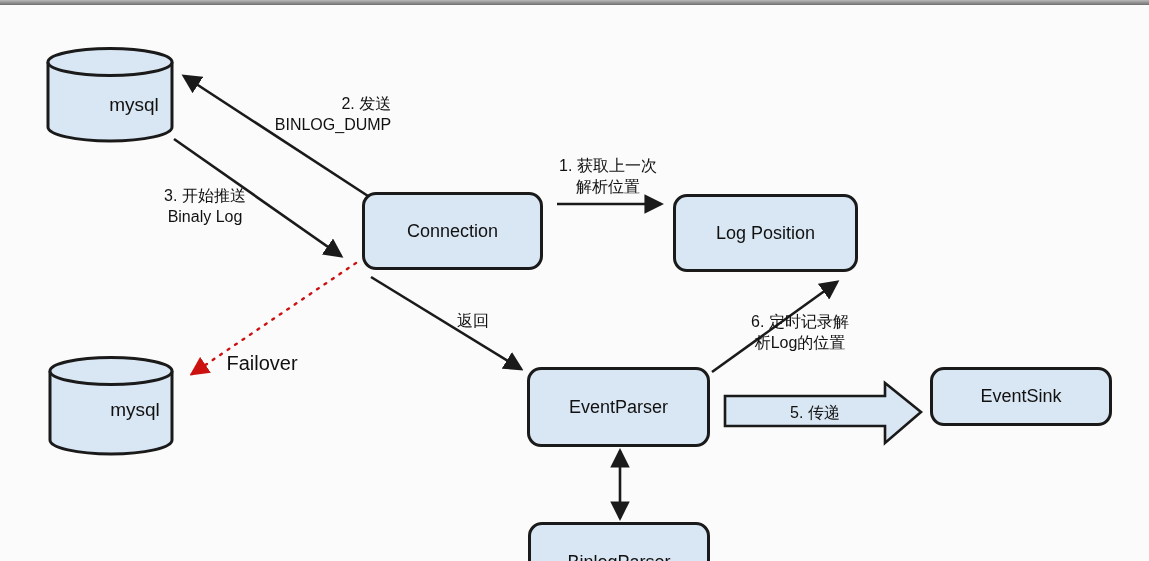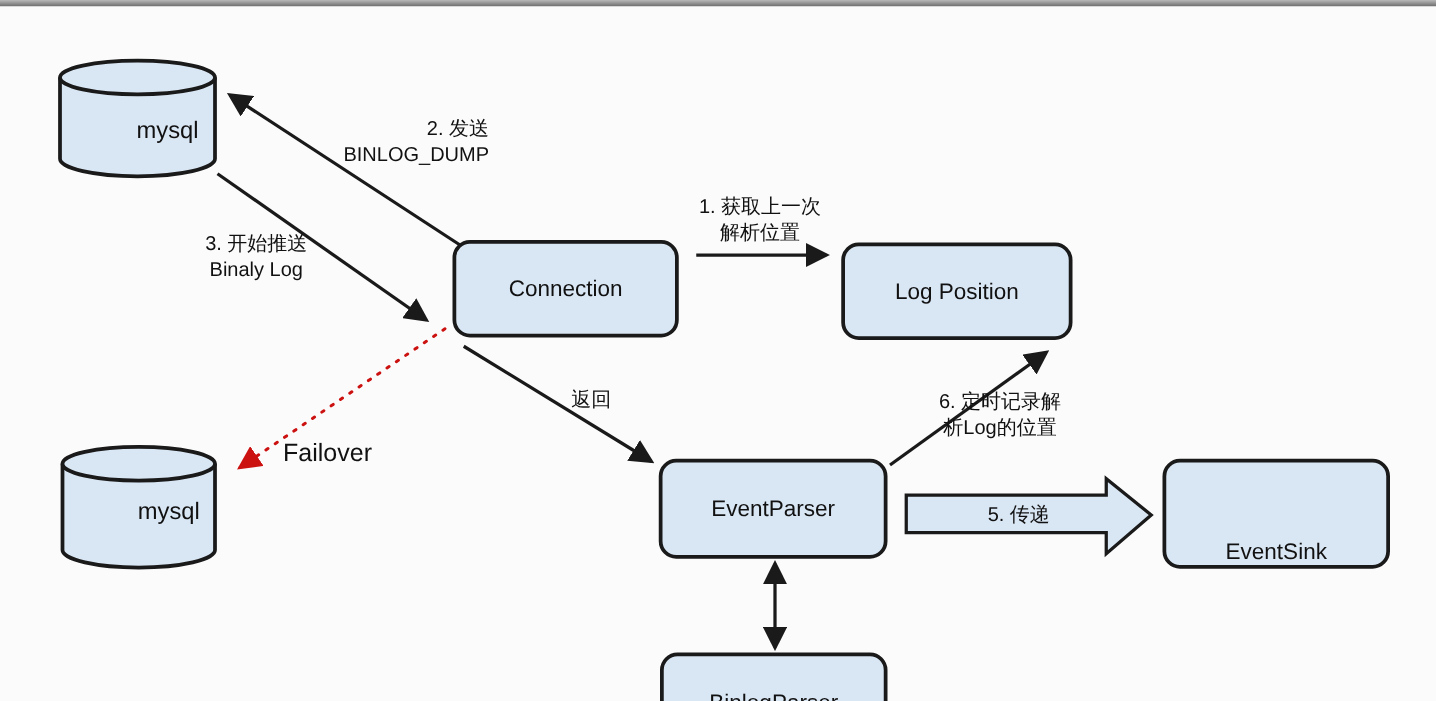--- a/index.html
+++ b/index.html
@@ -26,21 +26,21 @@
     stroke-dasharray:2 7;stroke-linecap:round;}
   .block-arrow{fill:var(--node-fill);stroke:var(--node-border);stroke-width:2.6;}
   .node{
     position:absolute;display:flex;align-items:center;justify-content:center;
     background:var(--node-fill);border:3px solid var(--node-border);
     border-radius:14px;color:var(--text);font-size:18px;
   }
   .node-connection{left:362px;top:192px;width:181px;height:78px;}
   .node-logposition{left:673px;top:194px;width:185px;height:78px;}
   .node-eventparser{left:527px;top:367px;width:183px;height:80px;}
-  .node-eventsink{left:930px;top:367px;width:182px;height:88px;align-items:flex-end;}
+  .node-eventsink{left:930px;top:367px;width:182px;height:59px;}
   .node-binlogparser{left:528px;top:522px;width:182px;height:80px;}
   .cyl{position:absolute;}
   .cyl-top{left:46px;top:46px;}
   .cyl-bottom{left:48px;top:355px;}
   .cyl-label{
     position:absolute;left:0;right:0;text-align:center;
     color:var(--text);font-size:19px;padding-left:48px;
   }
   .cyl-top .cyl-label{top:48px;}
   .cyl-bottom .cyl-label{top:44px;}

